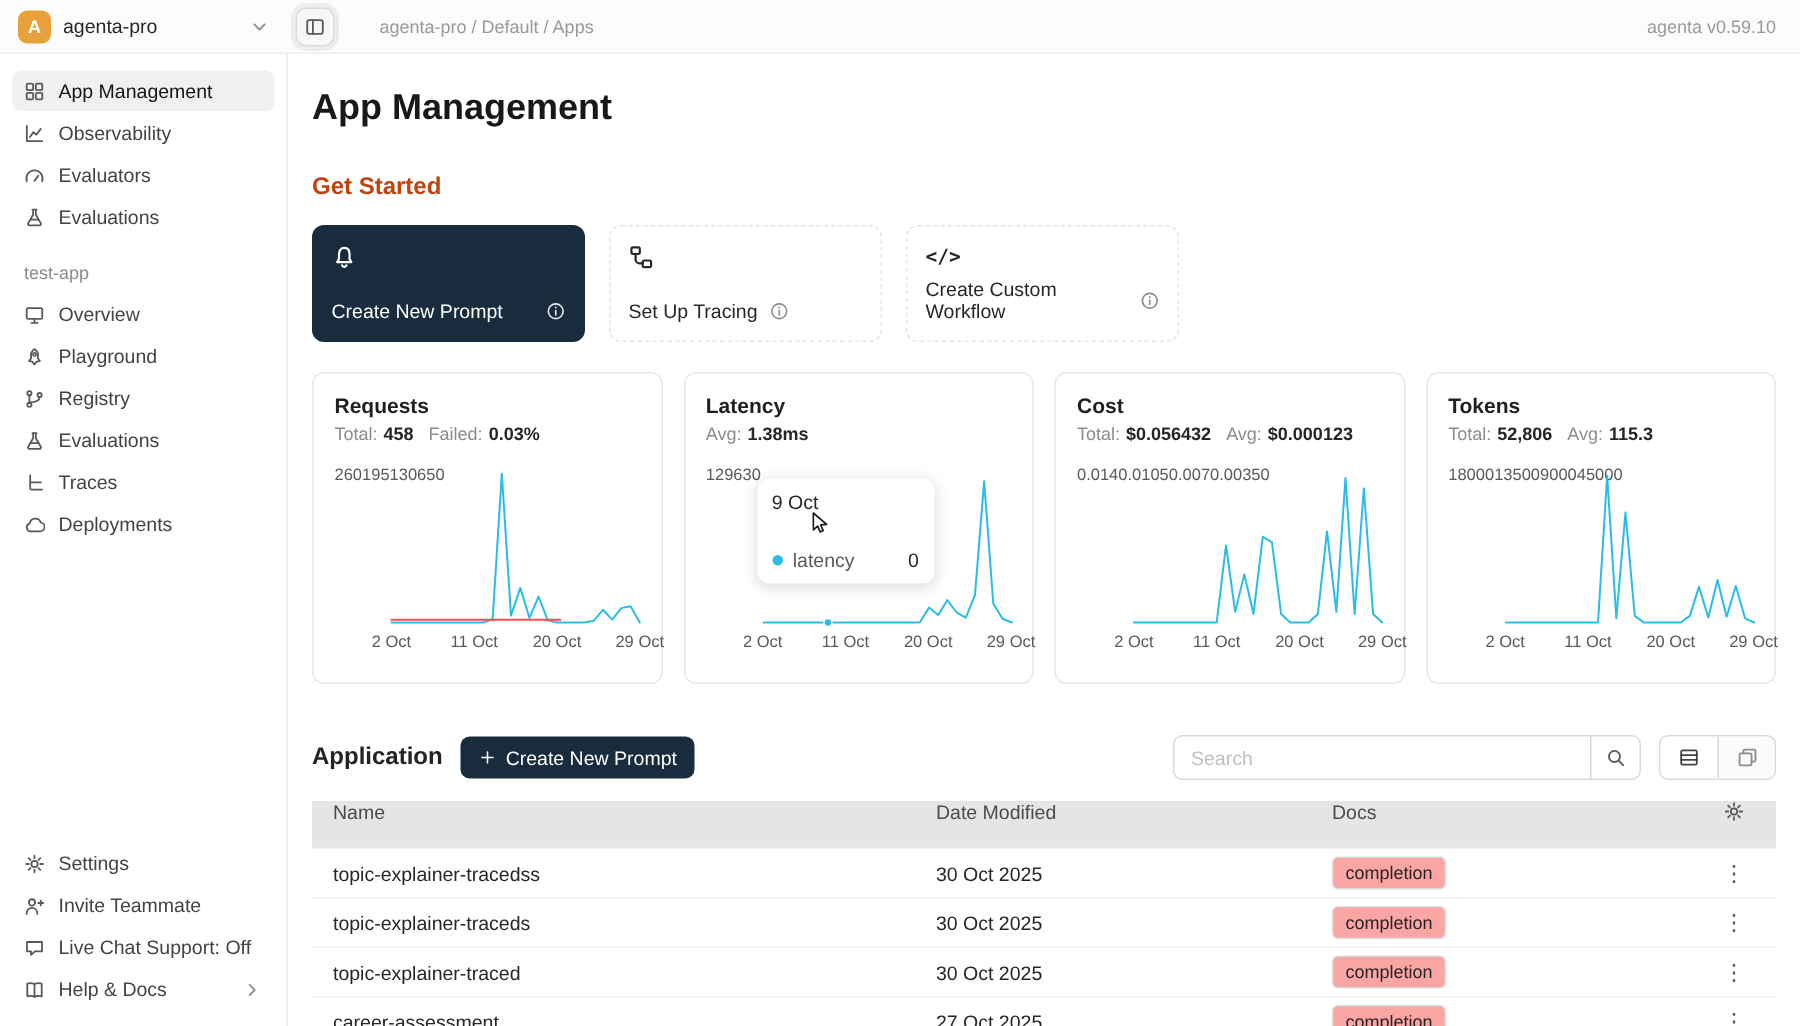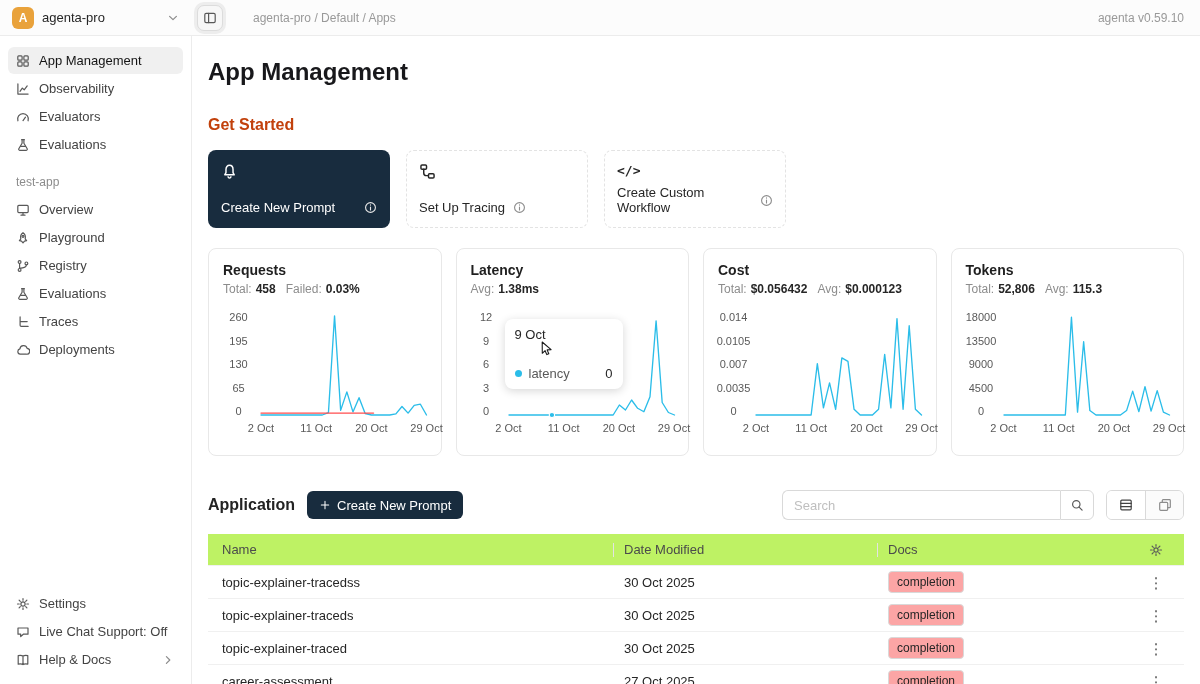--- a/index.html
+++ b/index.html
@@ -50,21 +50,21 @@
   .code-txt{font-family:"DejaVu Sans Mono",monospace;font-size:13px;font-weight:700;color:#262626}
 
   
   #stats-row{display:flex;gap:14px;margin-top:20px}
   .stat-card{flex:1;height:208px;border:1px solid #e8e8e8;border-radius:8px;padding:13px 14px;position:relative;background:#fff}
   .stat-title{font-size:14px;font-weight:600;color:#1f1f1f}
   .stat-meta{margin-top:4px;font-size:12px;color:#8c8c8c;display:flex;gap:10px}
   .mpair{display:flex;gap:4px;align-items:baseline}
   .mval{color:#262626;font-weight:600}
   .chart{display:flex;margin-top:16px}
-  .yaxis{width:38px;height:105px;display:flex;flex-direction:column;justify-content:space-between;align-items:center;padding-right:7px;font-size:11px;color:#595959}
+  .yaxis{width:38px;height:105px;display:flex;flex-direction:row;justify-content:space-between;align-items:flex-start;padding-right:7px;font-size:11px;color:#595959}
   .ytick{line-height:11px}
   .plot-wrap{flex:1;position:relative}
   .plot-svg{height:105px}
   .plot-svg svg{width:100%;height:100%;display:block;overflow:visible}
   .xaxis{position:relative;height:14px;margin-top:5px;font-size:11px;color:#595959}
   .xtick{position:absolute;transform:translateX(-50%);white-space:nowrap}
   .tooltip{position:absolute;left:48px;top:70px;width:118px;background:#fff;border-radius:8px;box-shadow:0 2px 10px rgba(0,0,0,.16);padding:8px 10px;font-size:13px;z-index:4}
   .tip-title{color:#262626;margin-bottom:24px}
   .tip-row{display:flex;align-items:center;gap:7px}
   .tip-dot{width:7px;height:7px;border-radius:50%}
@@ -80,21 +80,21 @@
   .search-wrap{display:flex;margin-left:auto}
   .search-input{width:278px;height:30px;border:1px solid #d9d9d9;border-right:none;border-radius:6px 0 0 6px;padding:0 11px;font-size:13px;color:#262626;outline:none;font-family:inherit}
   .search-input::placeholder{color:#bfbfbf}
   .search-btn{width:34px;height:30px;border:1px solid #d9d9d9;border-radius:0 6px 6px 0;background:#fff;display:flex;align-items:center;justify-content:center;color:#595959;cursor:pointer}
   .view-toggle{display:flex;height:30px;border:1px solid #d9d9d9;border-radius:6px;overflow:hidden}
   .vt{width:38px;display:flex;align-items:center;justify-content:center;background:#fff;color:#434343;cursor:pointer}
   .vt+.vt{border-left:1px solid #d9d9d9;color:#8c8c8c;background:#fbfbfb}
 
   
   .table{margin-top:14px}
-  .thead{display:flex;align-items:center;height:32px;background:#bef264;border-bottom:1px solid #f0f0f0;font-size:13px;color:#4b4b4b}
+  .thead{display:flex;align-items:flex-start;height:32px;background:#e5e5e5;border-bottom:1px solid #f0f0f0;font-size:13px;color:#4b4b4b}
   .th{position:relative}
   .th-name{width:406px;padding-left:14px}
   .th-date{width:264px;padding-left:10px}
   .th-type{flex:1;padding-left:10px}
   .th-name::after,.th-date::after{content:"";position:absolute;right:0;top:50%;transform:translateY(-50%);width:1px;height:14px;background:#e3e3e3}
   .th-act{width:56px;display:flex;justify-content:center;color:#595959;cursor:pointer}
   .trow{display:flex;align-items:center;height:33px;border-bottom:1px solid #f0f0f0;font-size:13px;color:#262626;cursor:pointer}
   .c-name{width:406px;padding-left:14px}
   .c-date{width:264px;padding-left:10px}
   .c-type{flex:1;padding-left:10px}
@@ -232,20 +232,29 @@
             <svg viewBox="0 0 14 14" fill="none" stroke="currentColor" stroke-width="1.2" stroke-linecap="round" stroke-linejoin="round">
               <circle cx="7" cy="7" r="2.1"></circle>
               <path d="M7 1.5v1.7M7 10.8v1.7M1.5 7h1.7M10.8 7h1.7M3.1 3.1l1.2 1.2M9.7 9.7l1.2 1.2M10.9 3.1L9.7 4.3M4.3 9.7l-1.2 1.2"></path>
             </svg>
           </span>
           <span class="nav-label">Settings</span>
         </div>
         <div class="nav-item">
           <span class="icn nav-icn">
             <svg viewBox="0 0 14 14" fill="none" stroke="currentColor" stroke-width="1.2" stroke-linecap="round" stroke-linejoin="round">
+              <circle cx="5.3" cy="4.6" r="2.1"></circle>
+              <path d="M1.7 12.3c0-2.7 1.8-4 3.6-4s3.6 1.3 3.6 4M11.2 3.4v3.2M9.6 5h3.2"></path>
+            </svg>
+          </span>
+          <span class="nav-label">Invite Teammate</span>
+        </div>
+        <div class="nav-item">
+          <span class="icn nav-icn">
+            <svg viewBox="0 0 14 14" fill="none" stroke="currentColor" stroke-width="1.2" stroke-linecap="round" stroke-linejoin="round">
               <path d="M2 3h10v6.2H7.3L4.7 11.6V9.2H2z"></path>
             </svg>
           </span>
           <span class="nav-label">Live Chat Support: Off</span>
         </div>
         <div class="nav-item">
           <span class="icn nav-icn">
             <svg viewBox="0 0 14 14" fill="none" stroke="currentColor" stroke-width="1.2" stroke-linecap="round" stroke-linejoin="round">
               <path d="M7 3.1C5.8 2.3 3.9 2.2 2.2 2.7v8.5c1.7-.5 3.6-.4 4.8.4 1.2-.8 3.1-.9 4.8-.4V2.7C10.1 2.2 8.2 2.3 7 3.1zM7 3.1v8.5"></path>
             </svg>

